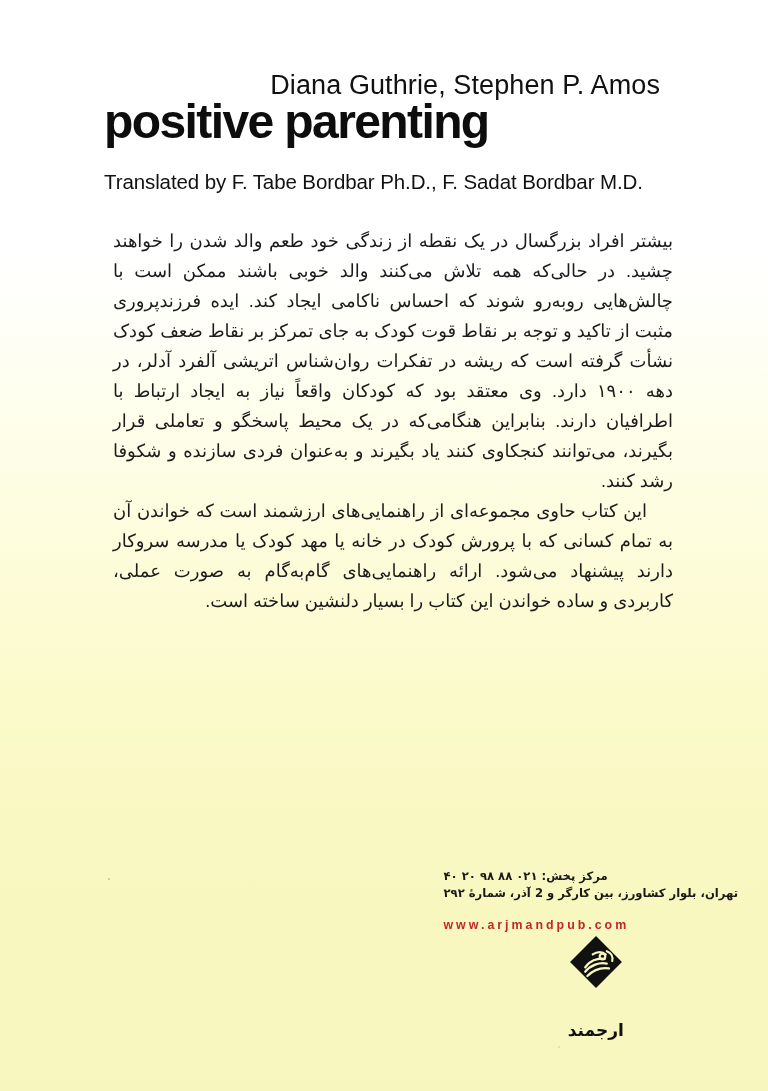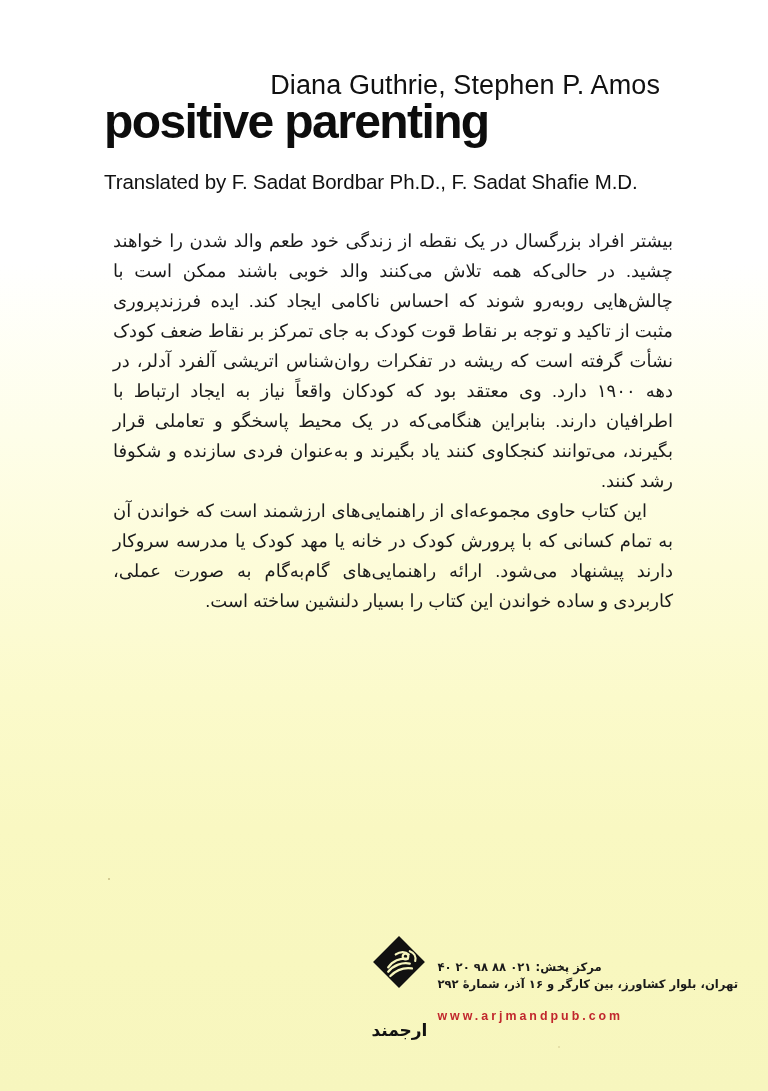--- a/index.html
+++ b/index.html
@@ -97,21 +97,21 @@
   #blurb p.indent {
     text-indent: 26px;
   }
 
   
   #footer {
     position: absolute;
     right: 30px;
     bottom: 52px;
     display: flex;
-    flex-direction: row;
+    flex-direction: column;
     align-items: center;
     justify-content: flex-end;
     direction: rtl;
   }
 
   #logo-block {
     display: flex;
     flex-direction: column;
     align-items: center;
     width: 76px;
@@ -176,36 +176,36 @@
 </head>
 <body>
 
 <div id="page">
 
   <div id="top-block">
     <div id="authors">Diana Guthrie, Stephen P. Amos</div>
 
     <div id="book-title">positive parenting</div>
 
-    <div id="translators">Translated by F. Sadat Bordbar Ph.D., F. Sadat Shafie M.D.</div>
+    <div id="translators">Translated by F. Tabe Bordbar Ph.D., F. Sadat Bordbar M.D.</div>
   </div>
 
   <div id="blurb">
     <p class="para-1">بیشتر افراد بزرگسال در یک نقطه از زندگی خود طعم والد شدن را خواهند چشید. در حالی‌که همه تلاش می‌کنند والد خوبی باشند ممکن است با چالش‌هایی روبه‌رو شوند که احساس ناکامی ایجاد کند. ایده فرزندپروری مثبت از تاکید و توجه بر نقاط قوت کودک به جای تمرکز بر نقاط ضعف کودک نشأت گرفته است که ریشه در تفکرات روان‌شناس اتریشی آلفرد آدلر، در دهه ۱۹۰۰ دارد. وی معتقد بود که کودکان واقعاً نیاز به ایجاد ارتباط با اطرافیان دارند. بنابراین هنگامی‌که در یک محیط پاسخگو و تعاملی قرار بگیرند، می‌توانند کنجکاوی کنند یاد بگیرند و به‌عنوان فردی سازنده و شکوفا رشد کنند.</p>
     <p class="para-2 indent">این کتاب حاوی مجموعه‌ای از راهنمایی‌های ارزشمند است که خواندن آن به تمام کسانی که با پرورش کودک در خانه یا مهد کودک یا مدرسه سروکار دارند پیشنهاد می‌شود. ارائه راهنمایی‌های گام‌به‌گام به صورت عملی، کاربردی و ساده خواندن این کتاب را بسیار دلنشین ساخته است.</p>
   </div>
 
   <div class="speck" style="left:108px; top:878px;"></div>
   <div class="speck" style="left:558px; top:1046px; opacity:.5;"></div>
 
   <div id="footer">
 
     <div id="footer-lines">
       <div class="footer-line">مرکز پخش: ۰۲۱ ۸۸ ۹۸ ۲۰ ۴۰</div>
-      <div class="footer-line">تهران، بلوار کشاورز، بین کارگر و ۱۶ آذر، شمارۀ ۲۹۲</div>
+      <div class="footer-line">تهران، بلوار کشاورز، بین کارگر و 2 آذر، شمارۀ ۲۹۲</div>
       <div id="footer-url">www.arjmandpub.com</div>
     </div>
 
     <div id="logo-block">
       <svg id="logo-mark" viewBox="0 0 100 100">
         <polygon points="50,2 98,50 50,98 2,50" fill="#111111"></polygon>
         <g fill="none" stroke="#f7f6be" stroke-width="4.2" stroke-linecap="round">
           <path d="M30,60 C38,48 52,42 66,44"></path>
           <path d="M30,68 C40,56 56,50 70,53"></path>
           <path d="M34,76 C45,65 60,60 74,62"></path>

